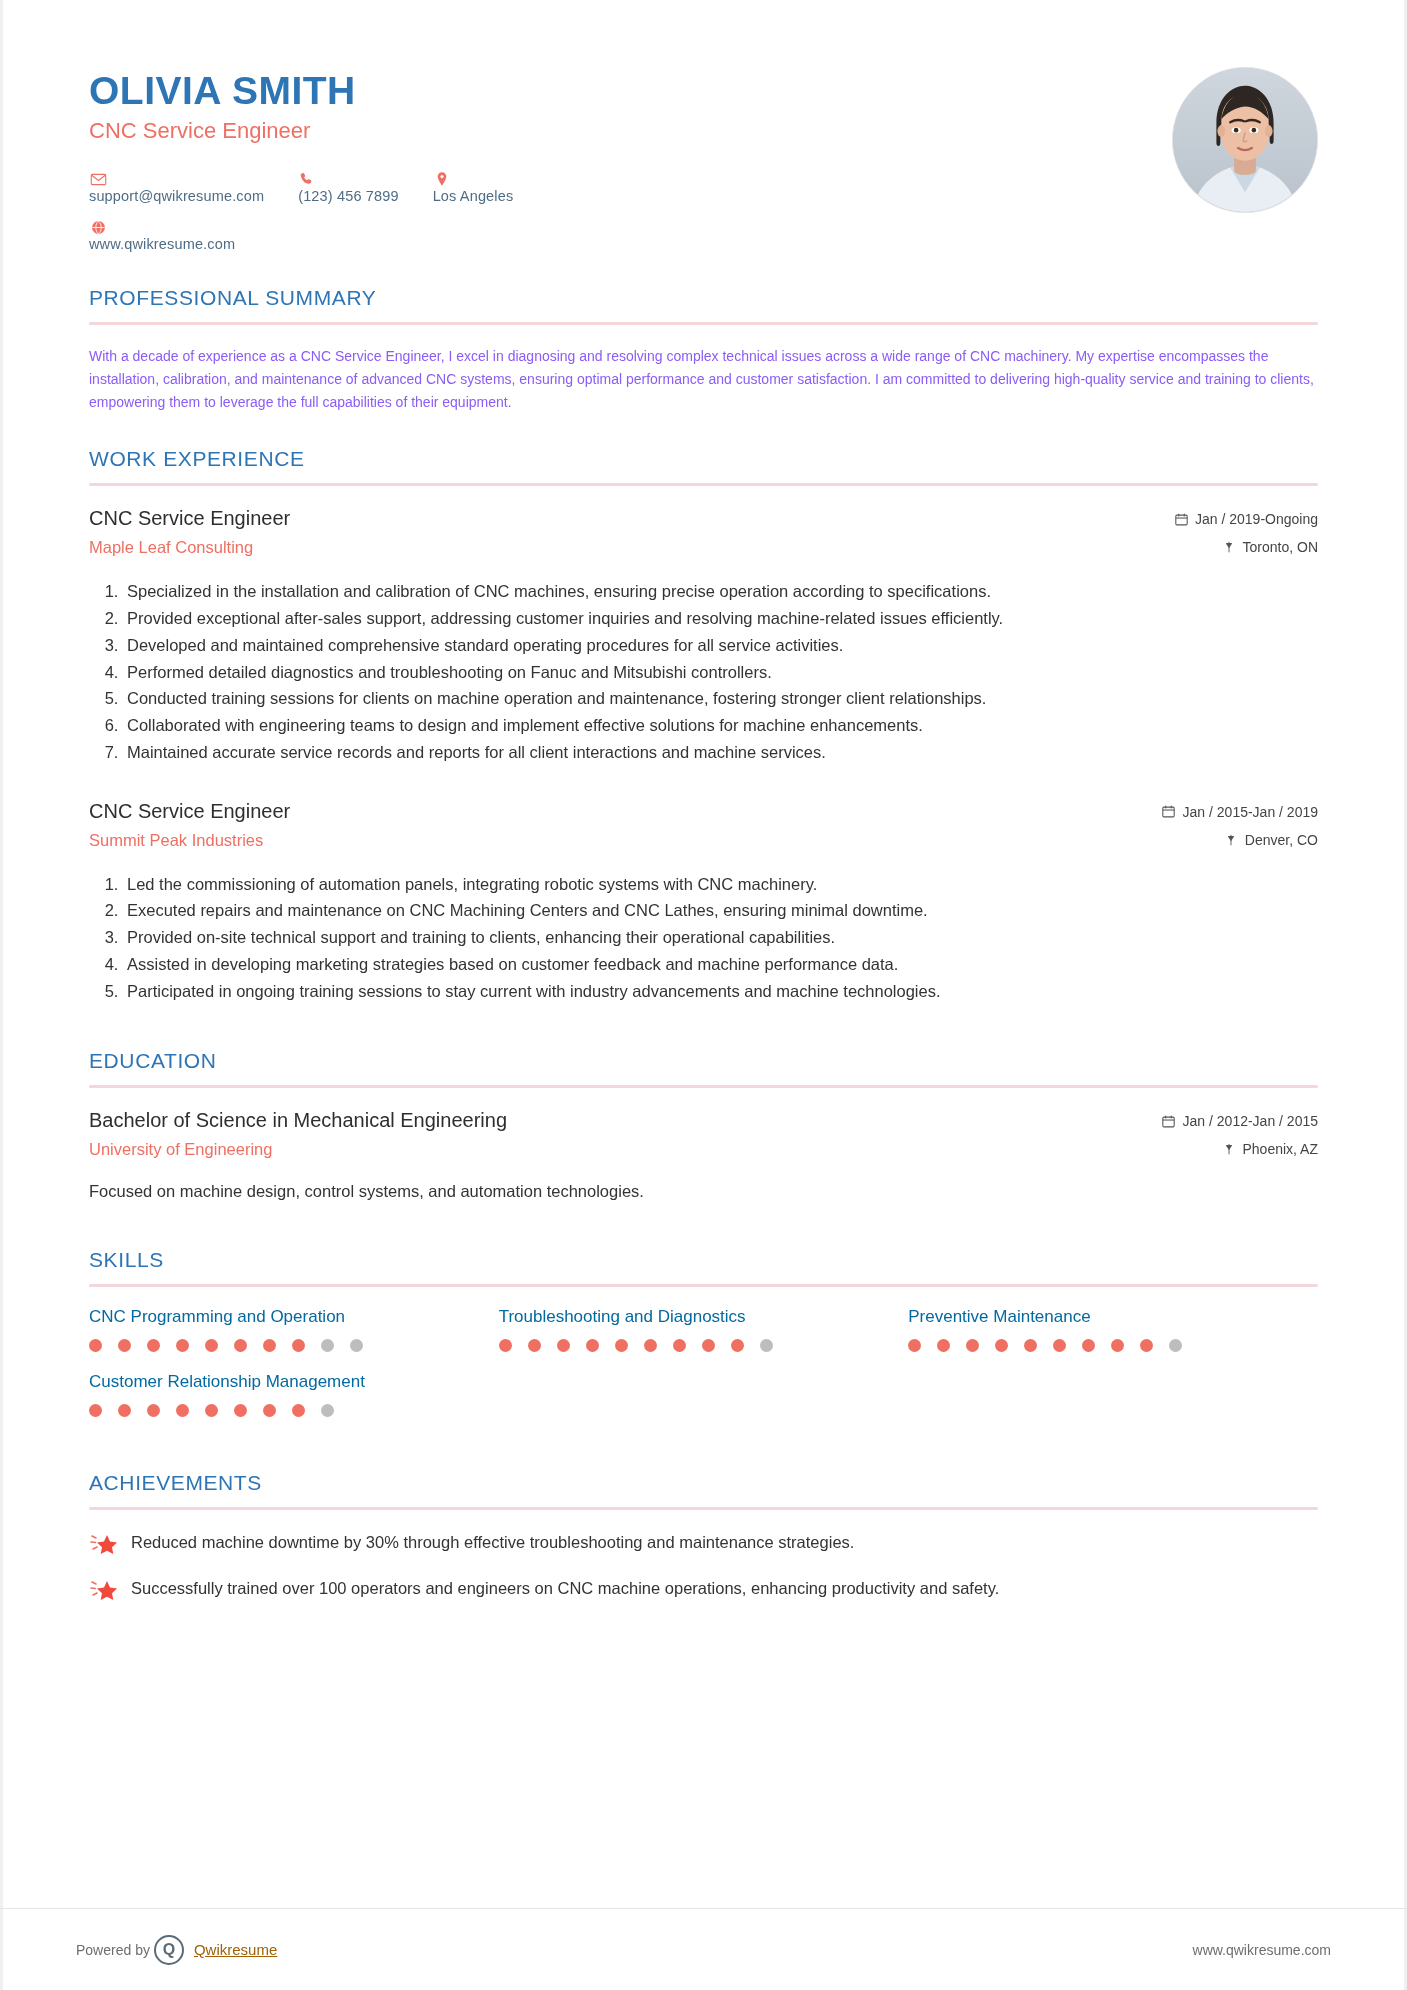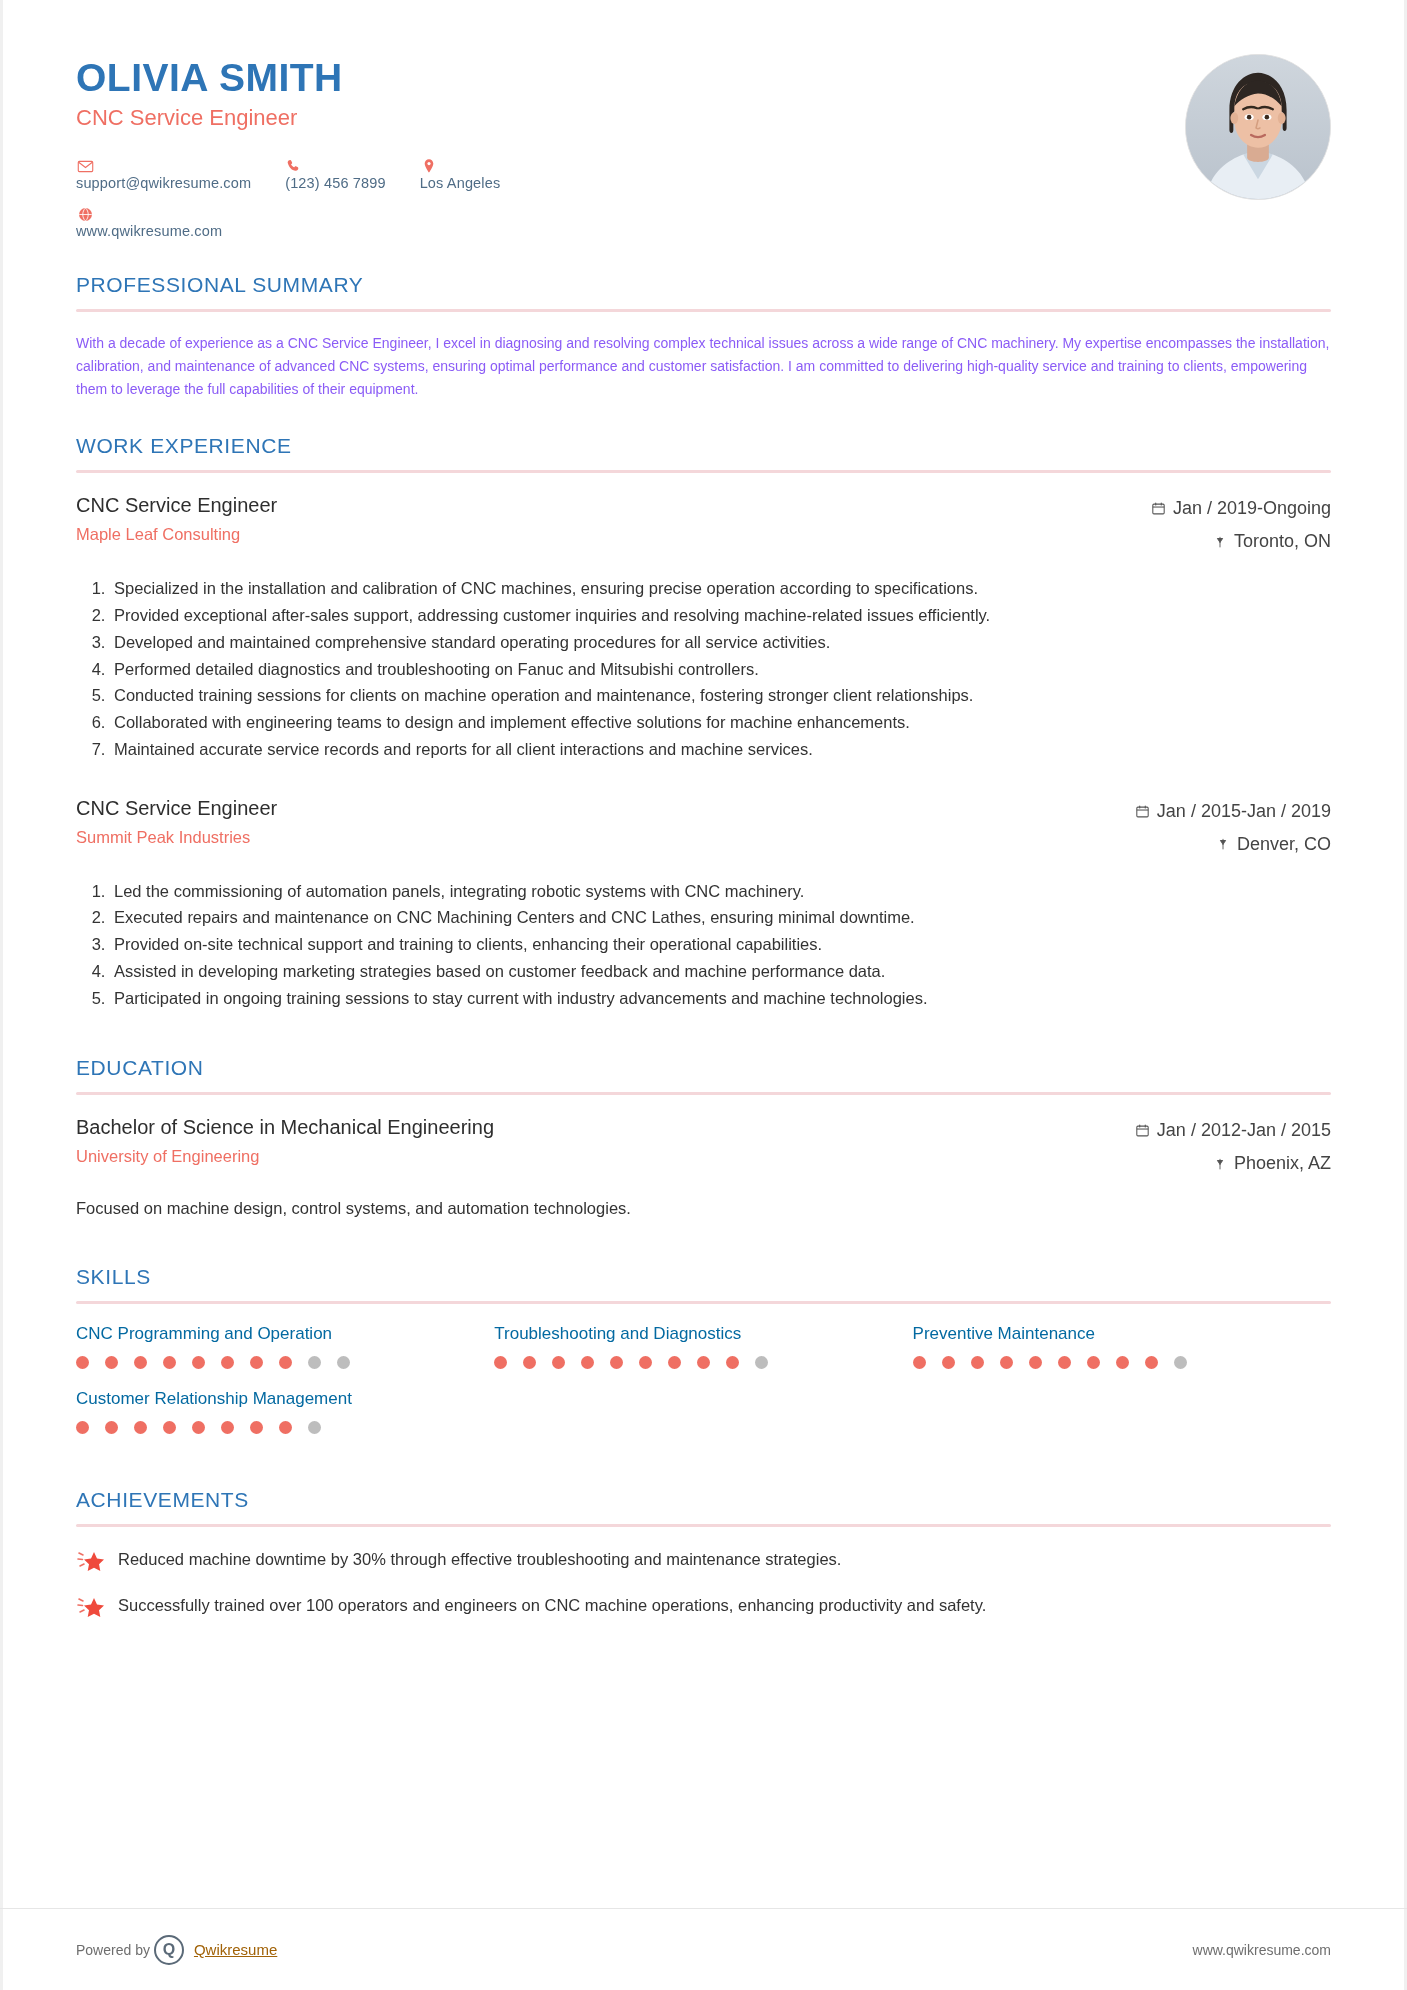--- a/index.html
+++ b/index.html
@@ -10,21 +10,21 @@
     background: #ffffff;
     font-family: "Liberation Sans", sans-serif;
     color: #3a3a3a;
     position: relative;
     overflow: hidden;
   }
   .page {
     position: relative;
     width: 1407px;
     height: 1990px;
-    padding: 0;
+    padding: 13px;
     background: #fff;
   }
   .edge-left { position:absolute; left:0; top:0; width:3px; height:1990px; background:#f0f0f0; }
   .edge-right { position:absolute; right:0; top:0; width:3px; height:1990px; background:#f0f0f0; }
   .content { padding: 56px 76px 0 76px; }
 
   
   .header { position:relative; min-height:170px; }
   .name {
     font-size: 39px;
@@ -87,21 +87,21 @@
 
   
   .entry { margin-bottom: 22px; }
   .entry-head { display:flex; justify-content:space-between; align-items:flex-start; }
   .entry-left { flex: 1 1 auto; padding-right: 20px; }
   .entry-title { font-size: 20px; color:#2e2e2e; margin:0 0 6px 0; line-height:1.25; }
   .entry-org { font-size: 16.5px; color:#ef6f63; margin:0; line-height:1.3; }
   .entry-right { flex:0 0 auto; text-align:right; padding-top:5px; }
   .meta-line { display:flex; align-items:center; justify-content:flex-end; margin-bottom:12px; }
   .meta-line .m-icon { width:14px; height:14px; margin-right:7px; color:#5a5a5a; display:flex; align-items:center; justify-content:center; }
-  .meta-line .m-text { font-size:18px; color:#444; white-space:nowrap; }
+  .meta-line .m-text { font-size:14px; color:#444; white-space:nowrap; }
 
   .bullets { margin: 12px 0 0 0; padding-left: 34px; }
   .bullets li {
     font-size: 16.5px;
     line-height: 1.5;
     color:#333;
     margin-bottom: 2px;
     padding-left: 4px;
   }
 

